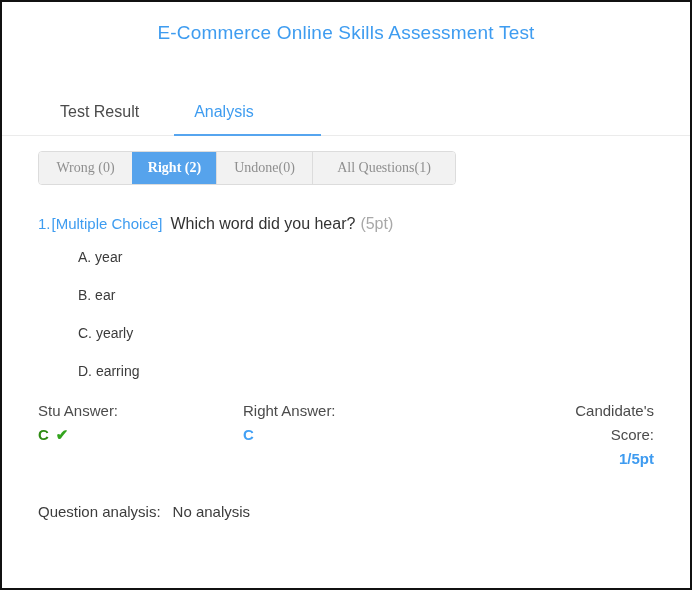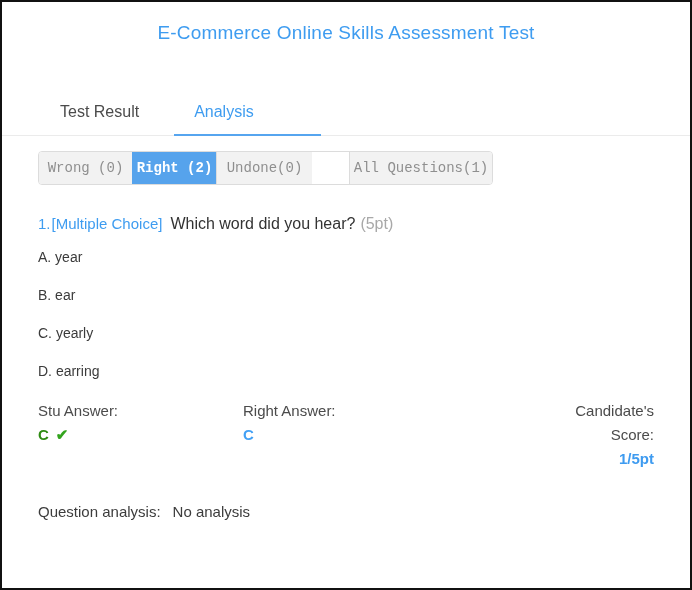--- a/index.html
+++ b/index.html
@@ -15,24 +15,24 @@
   .tabs{display:flex; margin-top:59px; border-bottom:1px solid #ebebeb; padding-left:38px; align-items:flex-end;}
   .tab{padding:0 20px 14px 20px; font-size:16px; color:#4b4b4b; white-space:nowrap; cursor:pointer;}
   .tab.active{color:var(--accent-blue); border-bottom:2px solid var(--tab-underline);
     margin-bottom:-1px; margin-left:15px; padding:0 67px 13px 20px;}
   
   .content{padding:0 36px;}
   
   .filter-group{display:inline-flex; margin-top:15px; border:1px solid #dcdcdc; border-radius:4px; overflow:hidden;}
   .filter{height:32px; line-height:32px; text-align:center; font-size:14px; color:#8f8f8f;
     background:#f2f2f2; border:none; border-left:1px solid #dcdcdc; cursor:pointer;
-    font-family:Liberation Mono, monospace;}
+    font-family:Liberation Serif, serif;}
   .filter:first-child{border-left:none;}
   .filter.active{background:var(--filter-active-bg); color:#fff; border-left-color:transparent; font-weight:700;}
-  .f1{width:93px;} .f2{width:84px;} .f3{width:96px;} .f4{width:143px;margin-left:37px;}
+  .f1{width:93px;} .f2{width:84px;} .f3{width:96px;} .f4{width:143px;}
   
   .question{margin-top:30px; font-size:16px; color:#333; display:flex; align-items:baseline; white-space:nowrap;}
   .q-num,.q-type{color:var(--accent-blue); font-size:15px;}
   .q-type{margin-left:1px;}
   .q-text{margin-left:8px; color:#333;}
   .q-points{margin-left:5px; color:#a8a8a8;}
   
   .player{margin-top:13px; height:50px; border:1px solid #e3e3e3; background:#fcfcfc;
     display:flex; align-items:center; padding:0 16px 0 20px;}
   .play-btn{background:none; border:none; cursor:pointer; display:flex; align-items:center; padding:0;}
@@ -40,21 +40,21 @@
   .seek-track{height:8px; width:100%; background:#dce1e1; border-radius:4px;}
   .seek-handle{position:absolute; left:0; top:1px; width:20px; height:20px; border-radius:50%;
     background:#fff; border:1px solid #d9d9d9; box-shadow:0 1px 3px rgba(0,0,0,.12); cursor:pointer;}
   .time{font-size:13px; color:#8f8f8f; margin-right:12px;}
   .speaker{display:flex; align-items:center; margin-right:10px;}
   .volume{position:relative; width:92px; height:22px; display:flex; align-items:center; cursor:pointer;}
   .vol-fill{height:8px; width:100%; background:var(--volume-blue); border-radius:4px;}
   .vol-handle{position:absolute; right:-2px; top:1px; width:20px; height:20px; border-radius:50%;
     background:#fff; border:1px solid #dedede; box-shadow:0 1px 3px rgba(0,0,0,.12); cursor:pointer;}
   
-  .options{list-style:none; margin-top:14px;}
+  .options{list-style:none; margin-top:14px;margin-left:40px;}
   .options li{font-size:14px; color:#3b3b3b; line-height:20px; margin-bottom:18px;}
   
   .answers{display:flex; margin-top:6px; font-size:15px; line-height:24px;}
   .ans-col1{width:205px;}
   .ans-col2{flex:1;}
   .ans-col3{width:92px; text-align:right;}
   .ans-label{color:#4b4b4b;}
   .ans-value{font-weight:700;}
   .val-green{color:var(--success-green);}
   .val-blue{color:#42a0f5;}

